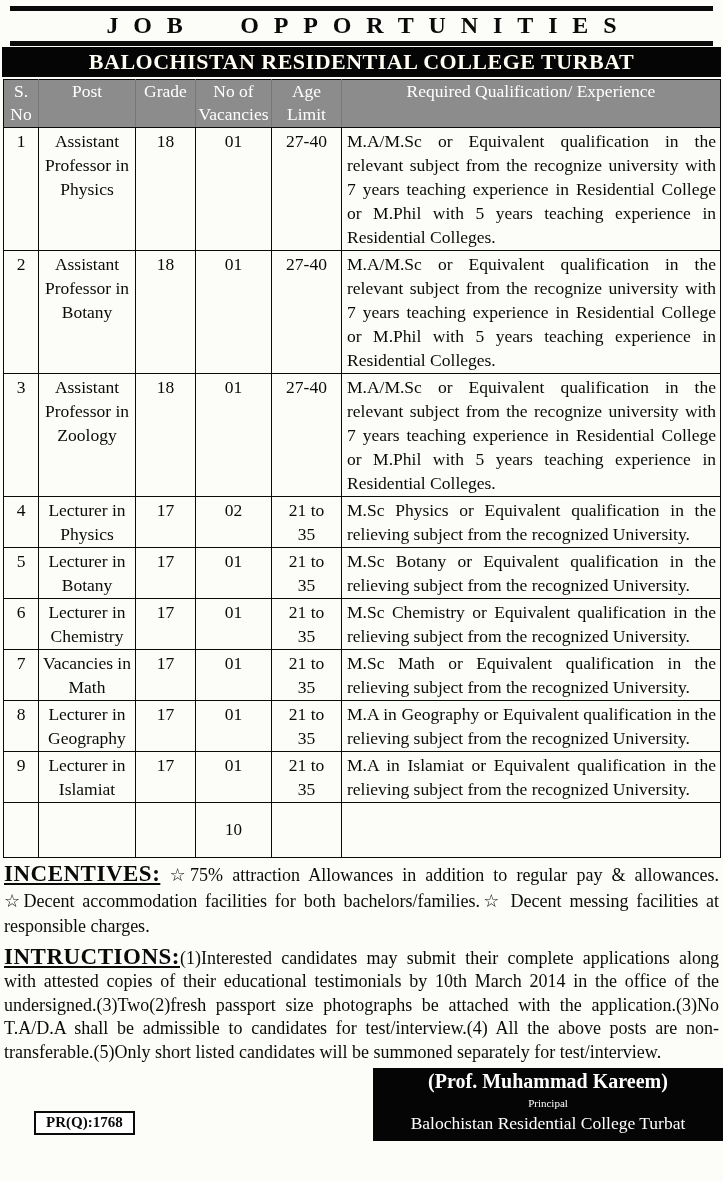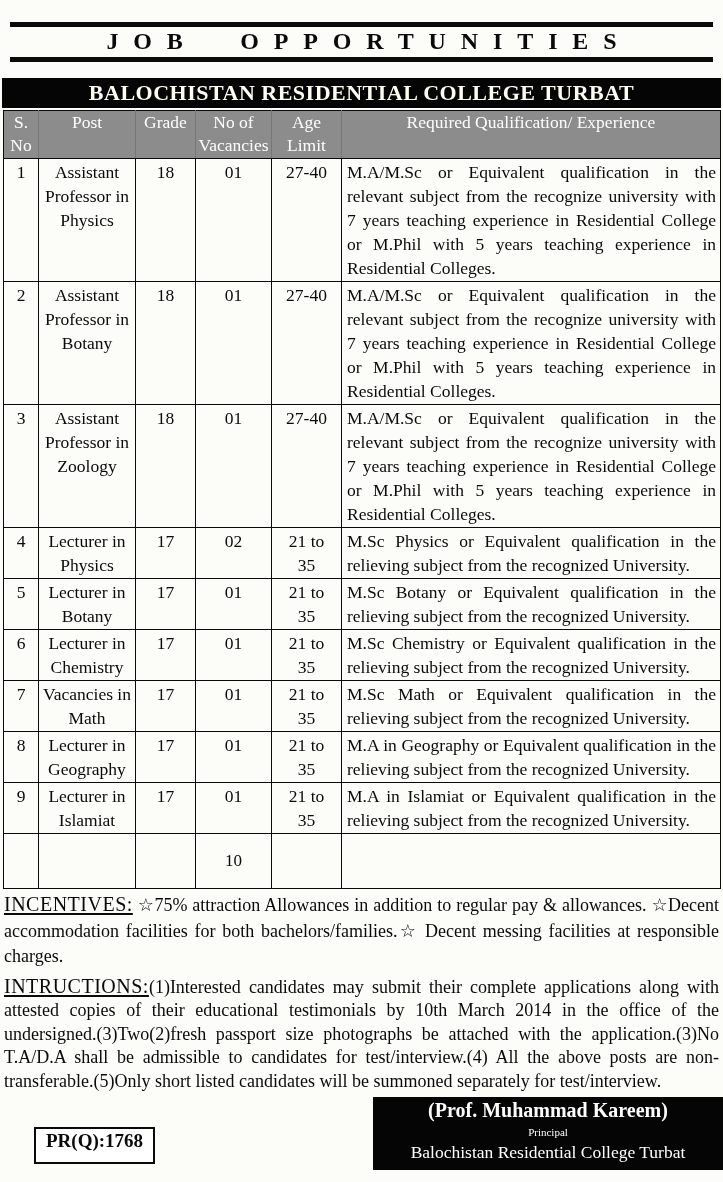--- a/index.html
+++ b/index.html
@@ -13,21 +13,21 @@
   html,body{background:#fff;}
   body{
     width:723px;min-height:1182px;margin:0 auto;
     background:var(--page-bg);
     font-family:"Liberation Serif", serif;
     color:var(--ink);
   }
   .page{width:723px;min-height:1182px;padding:6px 0 0 0;position:relative;overflow:hidden;}
 
   
-  .masthead{margin:16px 10px;}
+  .masthead{margin:0 10px;}
   .rule{height:5px;background:var(--ink);}
   .masthead h1{
     text-align:center;
     font-size:24px;font-weight:bold;
     letter-spacing:0.62em;word-spacing:0.9em;
     padding:1px 0 2px 0.62em; 
     white-space:nowrap;
   }
 
   
@@ -77,39 +77,39 @@
   td.c-qual{text-align:justify;padding:1px 4px 1px 5px;}
   tr.total-row td{height:22px;line-height:20px;padding:17px 3px;text-align:center;font-size:17px;}
 
   
   .para{
     font-size:18px;line-height:25.5px;
     text-align:justify;
     padding:0 4px;margin-top:3px;
   }
   .para .label{
-    font-weight:normal;
-    font-size:20px;
+    font-weight:bold;
+    font-size:23px;
     letter-spacing:0.5px;
     text-decoration:underline;
     text-underline-offset:2px;
     text-decoration-thickness:2px;
   }
   .para.instructions{line-height:23.5px;margin-top:5px;}
 
   
   .footer{
     display:flex;justify-content:space-between;align-items:flex-end;
     margin-top:4px;
   }
   .pr-box{
     margin:0 12px 6px 34px;
     border:2px solid var(--ink);
-    padding:1px 10px 10px 10px;
-    font-weight:bold;font-size:19px;
+    padding:1px 10px 2px 10px;
+    font-weight:bold;font-size:15px;
     background:#fff;
   }
   .signature-block{
     background:var(--bar-bg);
     color:#ffffff;
     width:350px;
     text-align:center;
     padding:2px 4px 8px 4px;
   }
   .signature-block .sig-name{font-weight:bold;font-size:20px;line-height:23px;}

